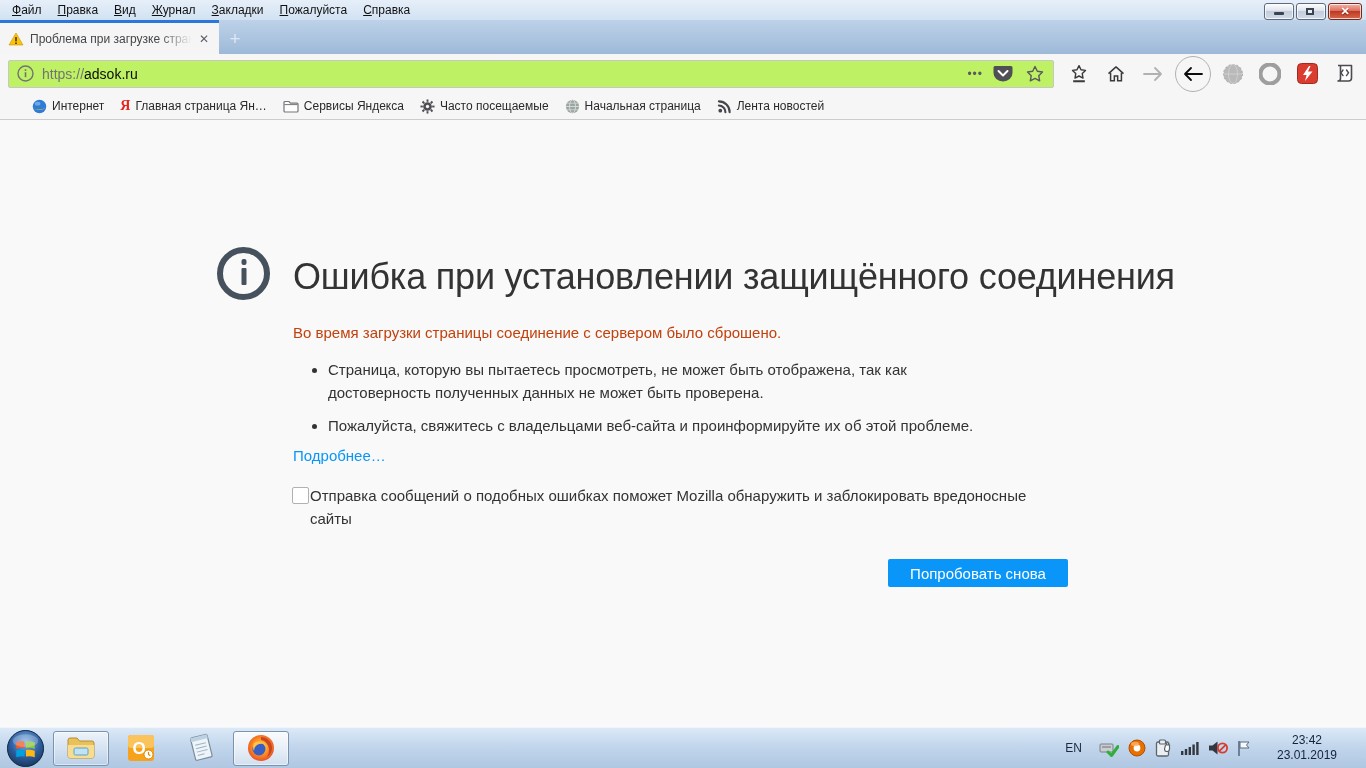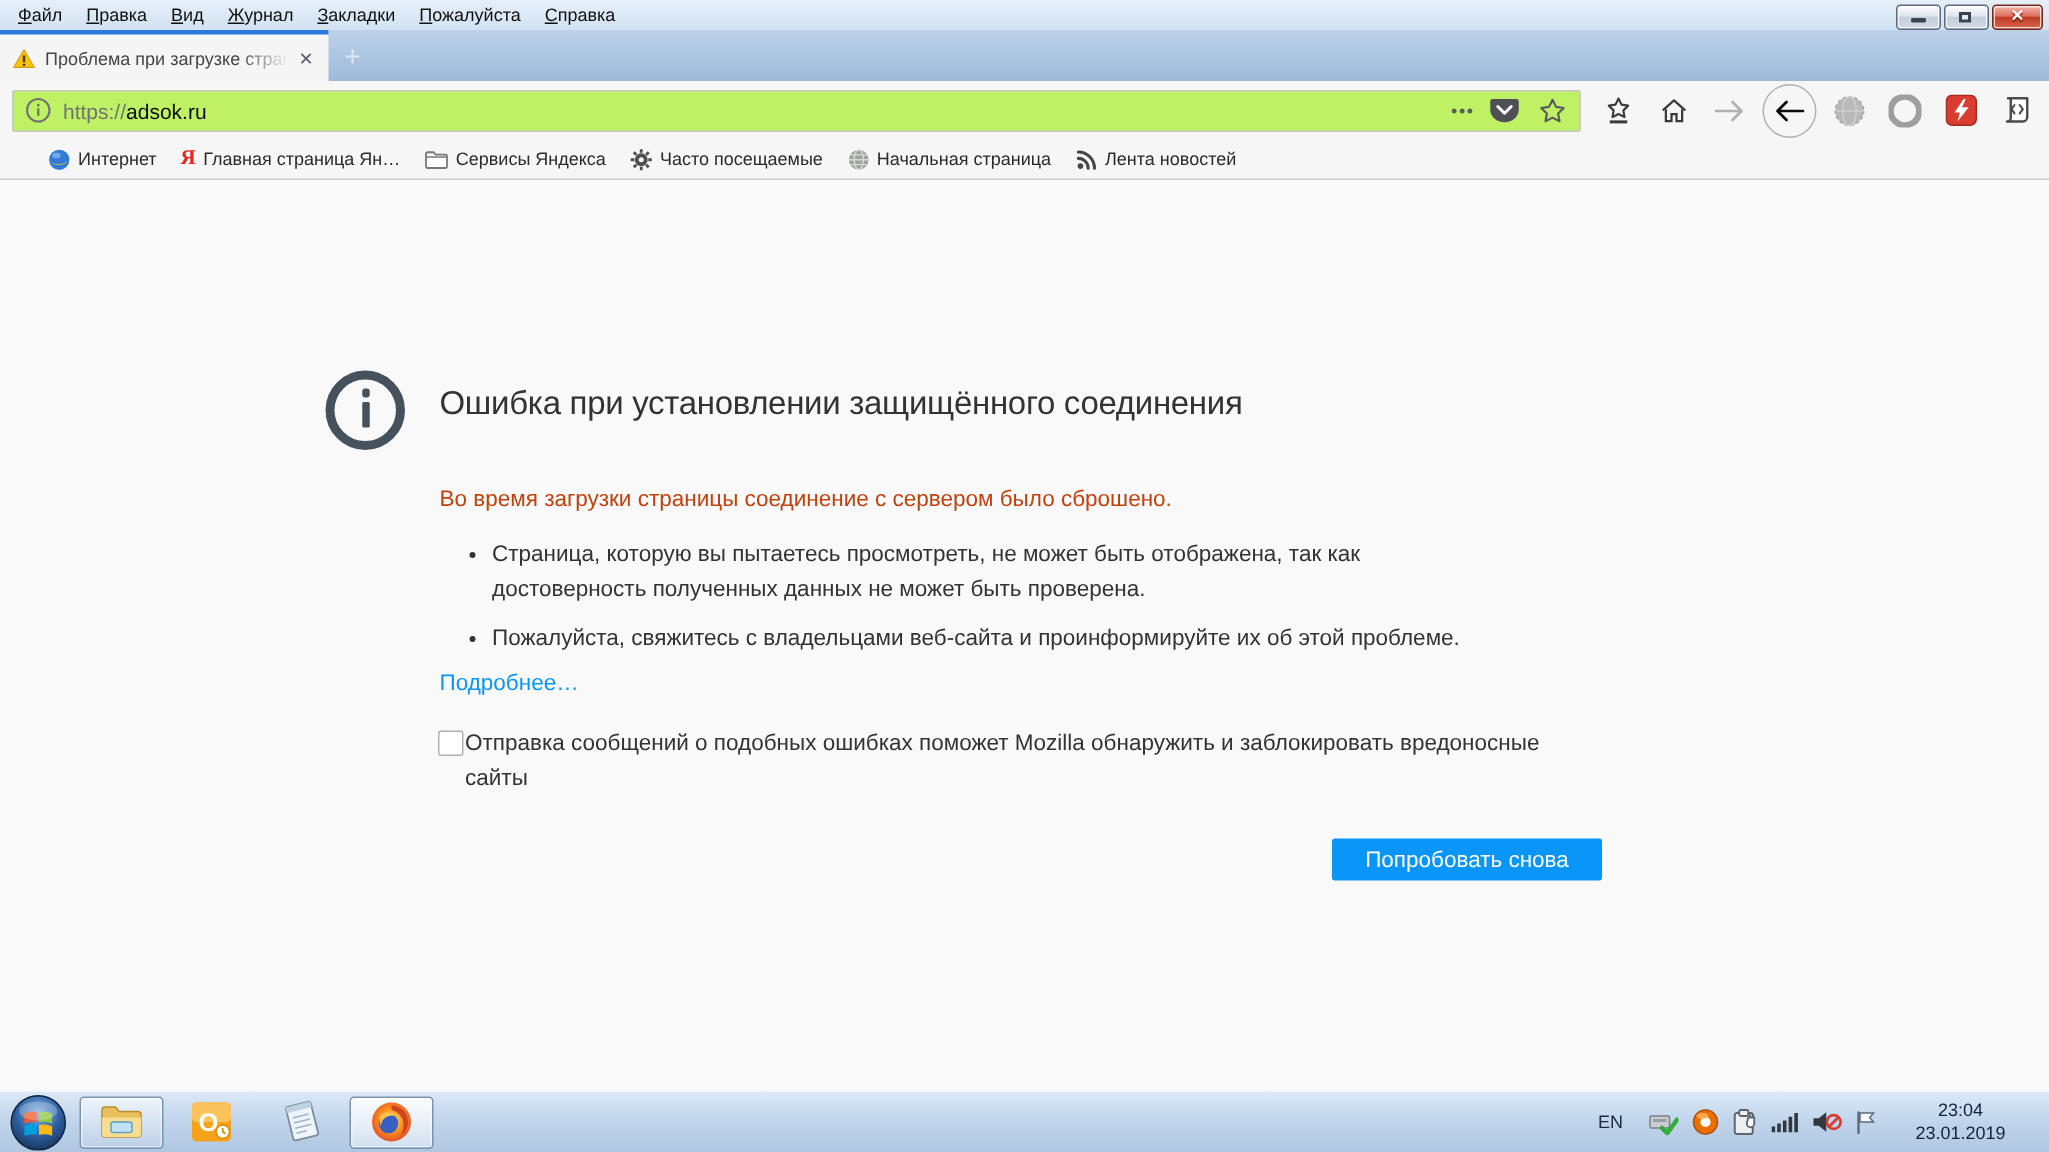--- a/index.html
+++ b/index.html
@@ -60,21 +60,21 @@
     padding:3px 8px; cursor:default; }
 
   
   .content { position:absolute; top:121px; left:0; width:1366px; height:606px; background:#f9f9f9; }
   .info-badge { position:absolute; left:217px; top:126px; width:53px; height:53px;
     border:6px solid #45515c; border-radius:50%; }
   .info-badge::before { content:""; position:absolute; left:50%; top:6px; transform:translateX(-50%);
     width:5px; height:6px; background:#45515c; border-radius:2px; }
   .info-badge::after { content:""; position:absolute; left:50%; top:15px; transform:translateX(-50%);
     width:5px; height:17px; background:#45515c; border-radius:1px; }
-  .err-title { position:absolute; left:293px; top:135px; font-size:22px; font-weight:300; color:#333;
+  .err-title { position:absolute; left:293px; top:135px; font-size:36px; font-weight:300; color:#333;
     letter-spacing:-0.2px; }
   .err-intro { position:absolute; left:293px; top:203px; font-size:15px; color:#c2410c; }
   .err-bullets { position:absolute; left:310px; top:237px; width:700px; font-size:15px; color:#333;
     line-height:23px; list-style:disc; padding-left:18px; }
   .err-bullets li { margin-bottom:10px; }
   .err-link { position:absolute; left:293px; top:326px; font-size:15px; color:#0996f8;
     text-decoration:none; cursor:pointer; }
   .report-row { position:absolute; left:292px; top:363px; width:780px; display:flex; gap:1px; }
   .checkbox { flex:0 0 17px; width:17px; height:17px; background:#fff; border:1px solid #b1b1b1;
     border-radius:2px; margin-top:3px; }
@@ -378,17 +378,17 @@
     <svg width="20" height="16" viewBox="0 0 20 16">
       <path d="M1 5.5 h3.5 L9.5 1.5 v13 L4.5 10.5 H1 Z" fill="#33383f"></path>
       <circle cx="14.5" cy="8" r="4.6" fill="none" stroke="#d83b2e" stroke-width="1.8"></circle>
       <line x1="11.3" y1="11.2" x2="17.7" y2="4.8" stroke="#d83b2e" stroke-width="1.8"></line>
     </svg>
     <svg width="14" height="17" viewBox="0 0 14 17">
       <line x1="2" y1="1" x2="2" y2="16" stroke="#5a6b80" stroke-width="1.6"></line>
       <path d="M3 2 h9 l-2.5 3 L12 8 H3 Z" fill="#f6f9fc" stroke="#5a6b80" stroke-width="1"></path>
     </svg>
     <div class="tray-clock">
-      <div>23:04</div>
+      <div>23:42</div>
       <div>23.01.2019</div>
     </div>
   </div>
 </div>
 
 </body></html>

